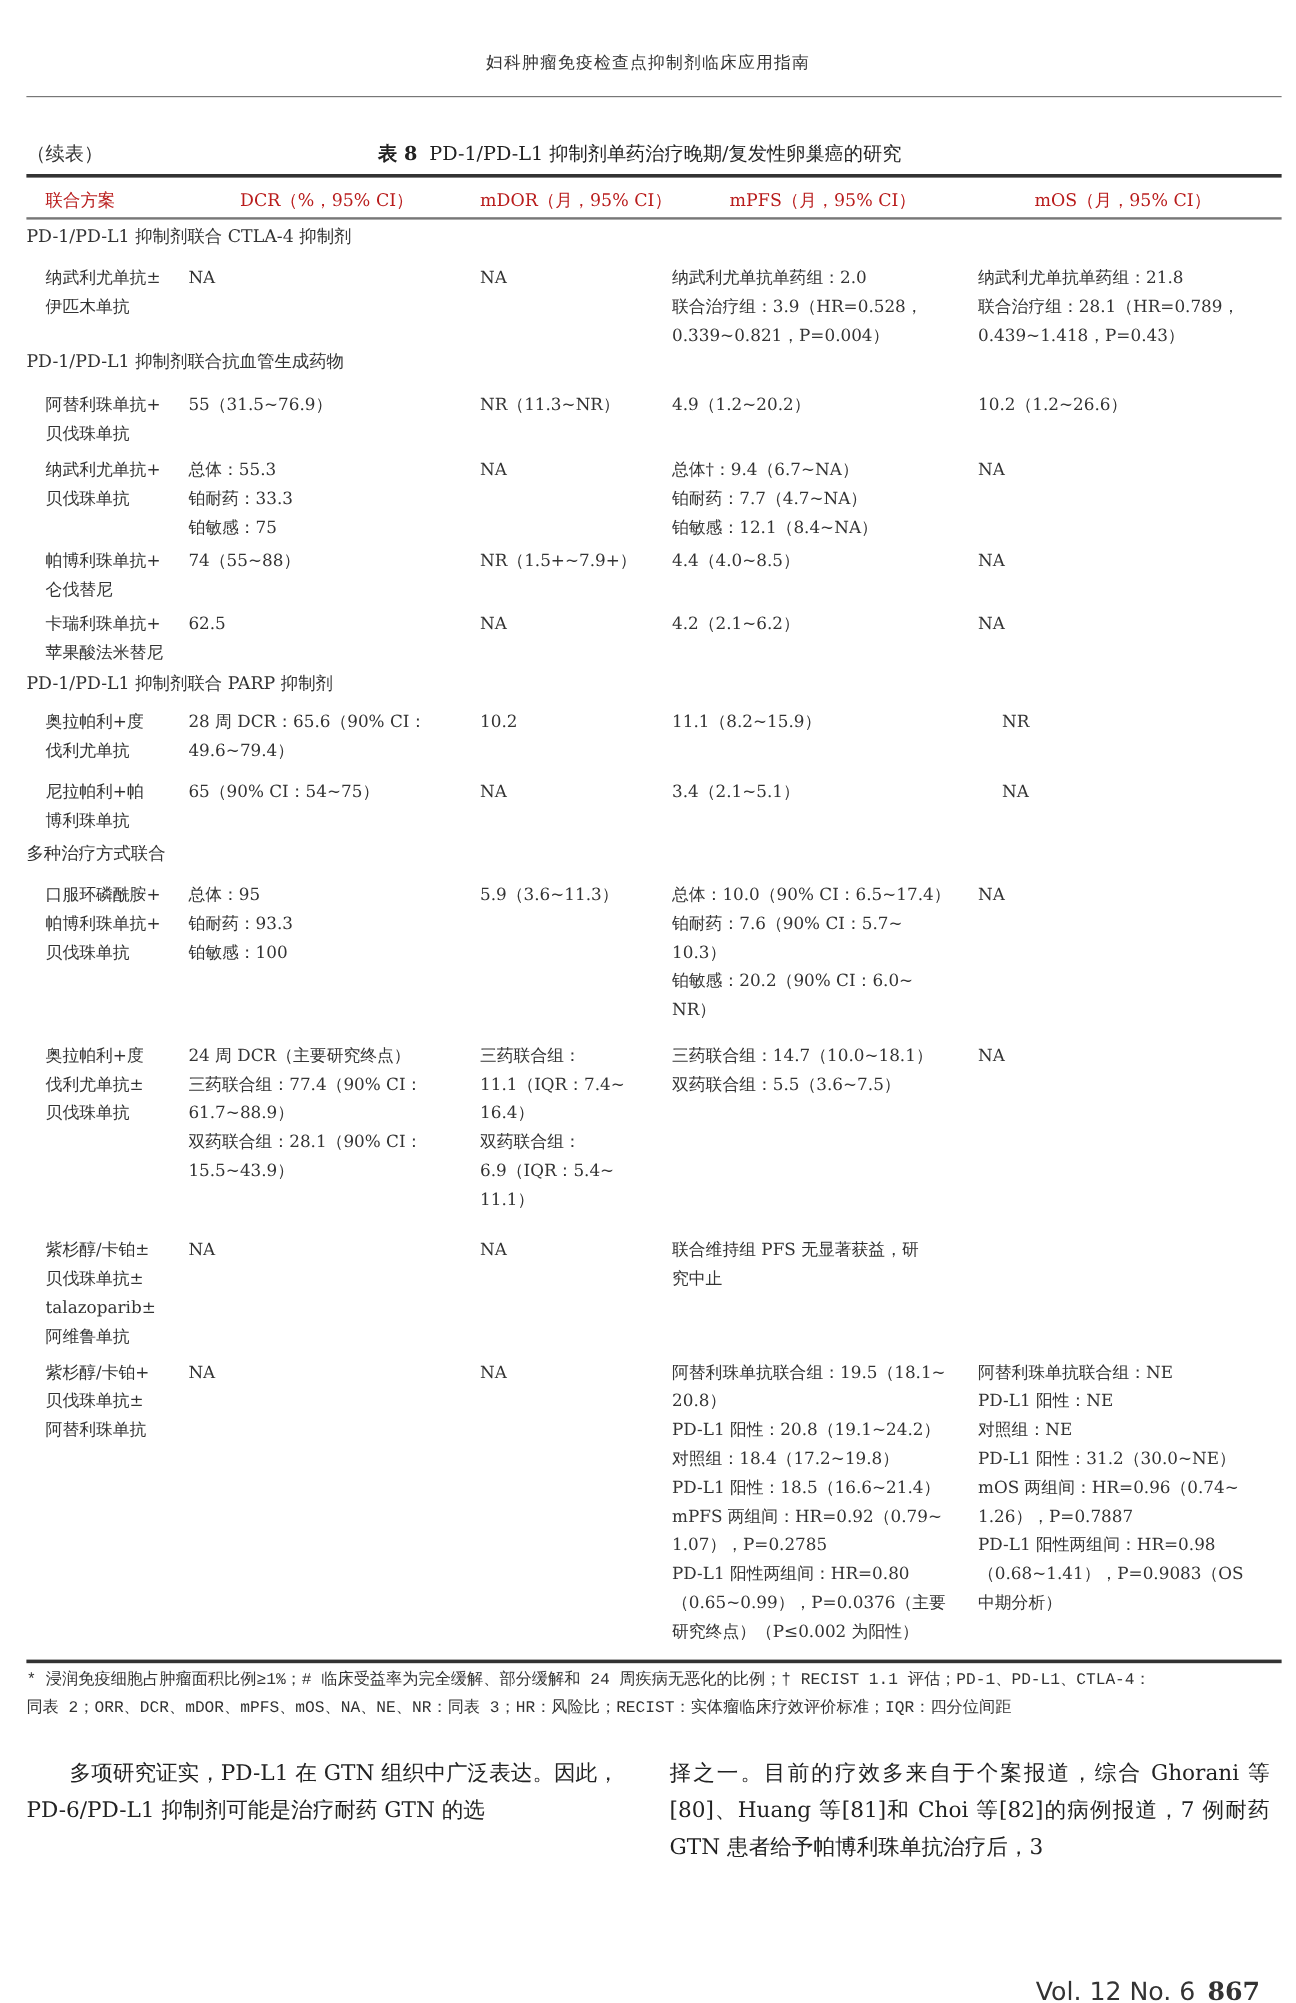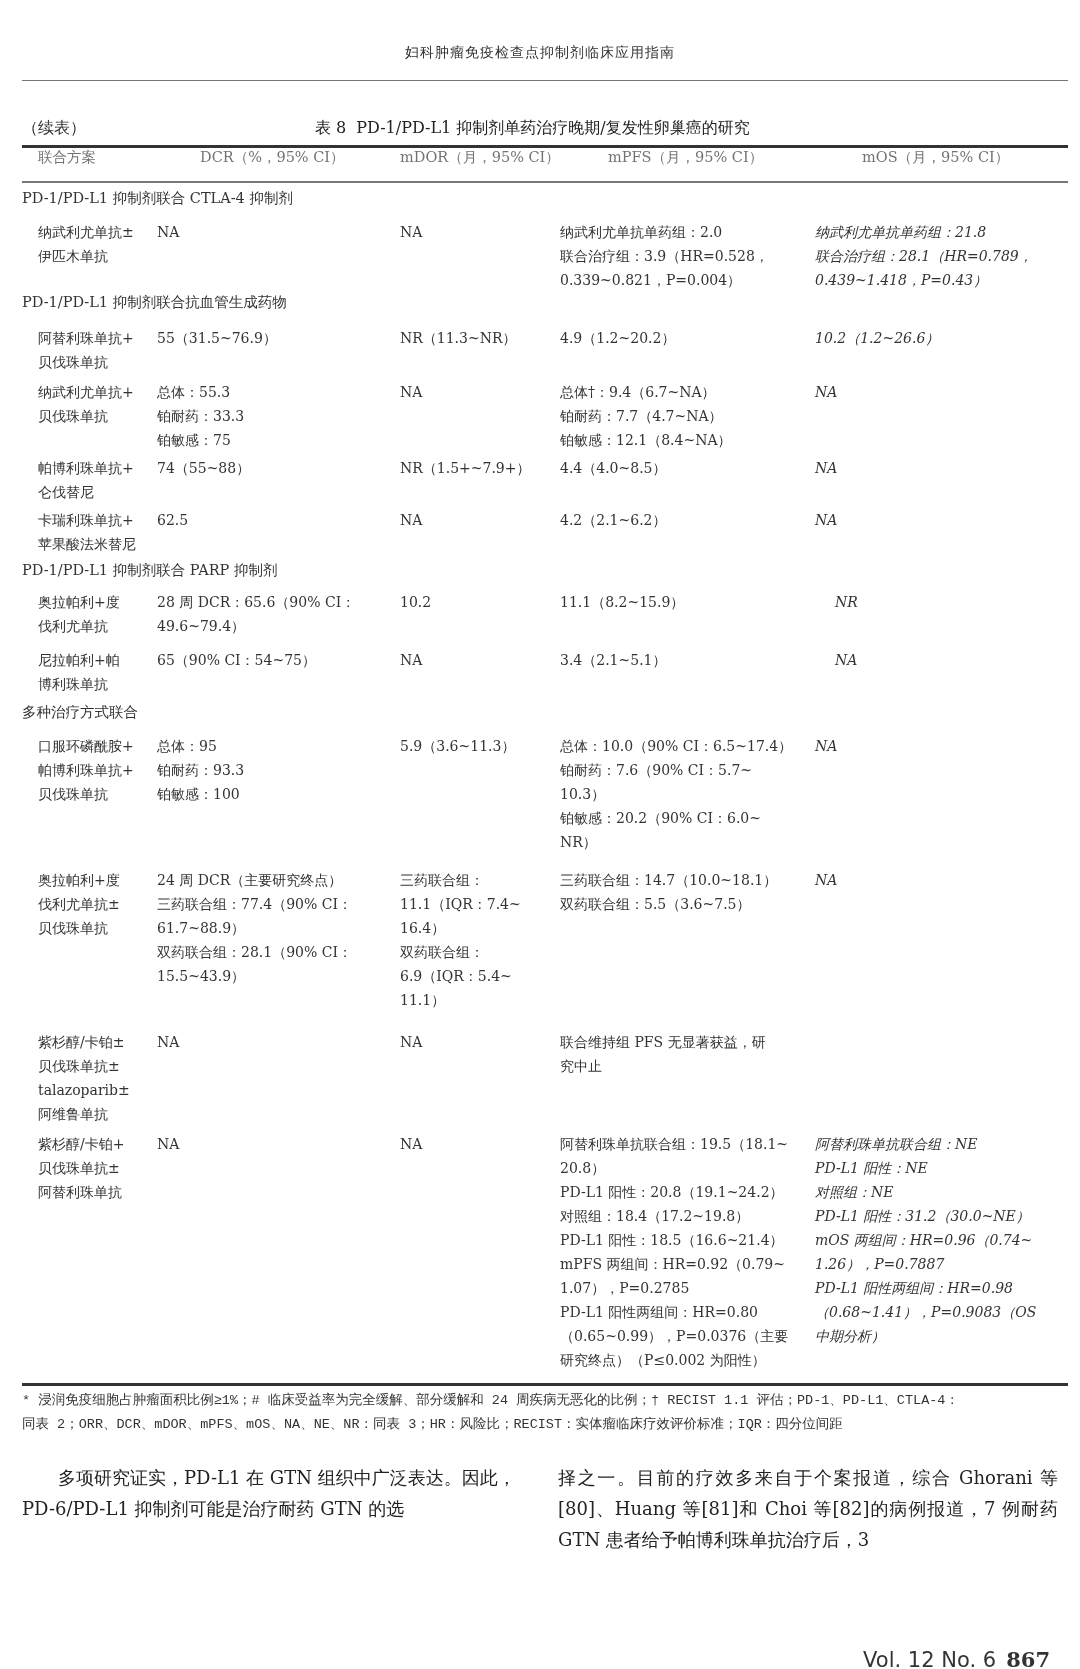--- a/index.html
+++ b/index.html
@@ -4,32 +4,32 @@
 <style>
   html, body { margin:0; padding:0; background:#ffffff; }
   body { width:1080px; height:1669px; position:relative; overflow:hidden;
          font-family:"DejaVu Serif","Liberation Serif",serif; color:#222; }
   .running-head { position:absolute; top:44px; left:0; width:1080px; text-align:center;
                   font-size:14px; color:#333; letter-spacing:1px; }
   .head-rule { position:absolute; top:80px; left:22px; width:1046px; height:1px; background:#777; }
   .caption-row { position:absolute; top:118px; left:22px; width:1046px; height:24px; font-size:16px; }
   .caption-cont { position:absolute; left:0; top:0; color:#333; }
   .caption-title { position:absolute; left:293px; top:0; color:#222; }
-  .caption-title b { font-weight:normal; margin-right:10px; }
+  .caption-title b { font-weight:bold; margin-right:10px; }
   .rule-thick { position:absolute; left:22px; width:1046px; height:3px; background:#333; }
   .rule-thin { position:absolute; left:22px; width:1046px; height:2px; background:#777; }
-  .hdr { position:absolute; top:148px; font-size:14.5px; color:#737373; }
+  .hdr { position:absolute; top:158px; font-size:14.5px; color:#b91c1c; }
   .tbl { position:absolute; left:0; top:0; width:1080px; font-size:14px; line-height:24px; color:#333; }
   .group { position:absolute; left:22px; font-size:14.5px; color:#333; }
   .cell { position:absolute; white-space:pre-line; }
   .c1 { left:38px; width:118px; }
   .c2 { left:157px; width:240px; }
   .c3 { left:400px; width:150px; }
   .c4 { left:560px; width:250px; }
-  .c5 { left:815px; width:250px;font-style:italic; }
+  .c5 { left:815px; width:250px; }
   .footnote { position:absolute; top:1389px; left:22px; width:1046px; font-size:13.5px; line-height:24px; color:#333;font-family:Liberation Mono, monospace; }
   .body-col { position:absolute; top:1462px; font-size:18px; line-height:31px; color:#222; }
   .body-left { left:22px; width:500px; }
   .body-right { left:558px; width:500px; text-align:justify; }
   .section-heading { font-weight:bold; font-size:19px; }
   .section-heading .num { margin-right:20px; }
   .indent { text-indent:2em; }
   .folio { position:absolute; top:1647px; right:30px; font-size:21px; color:#333;
            font-family:"DejaVu Sans","Liberation Sans",sans-serif; }
   .folio b { font-family:"DejaVu Serif","Liberation Serif",serif; font-weight:bold; margin-left:10px; }

